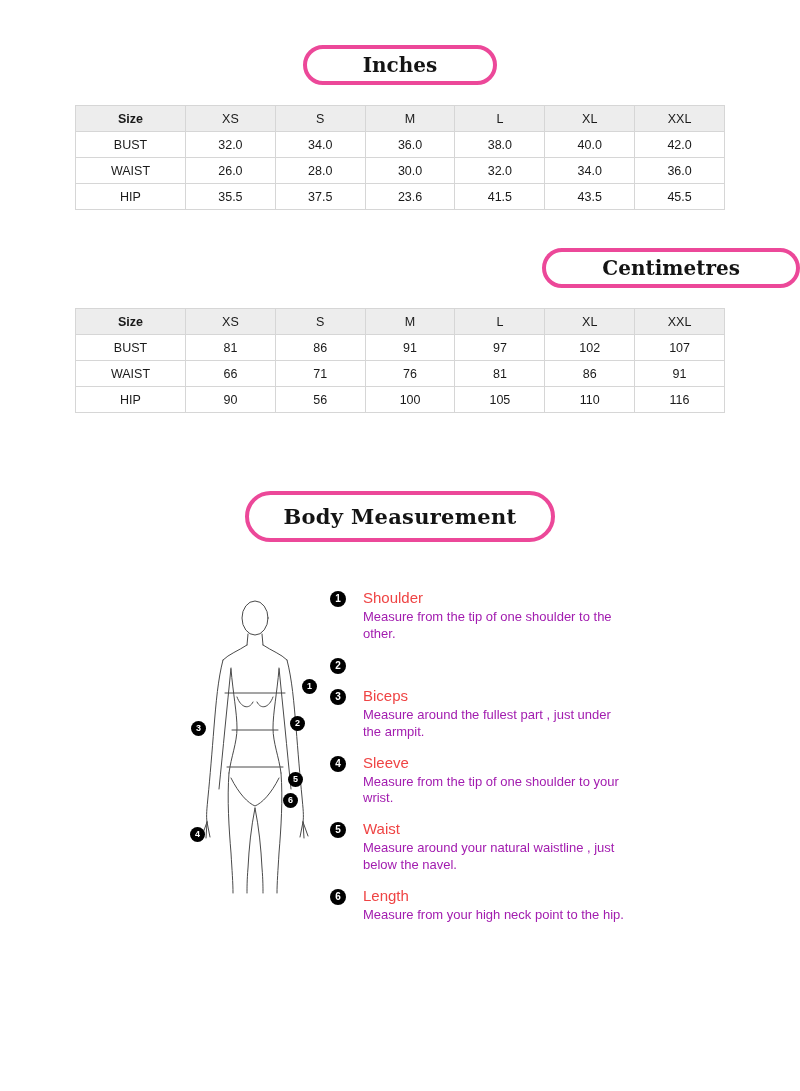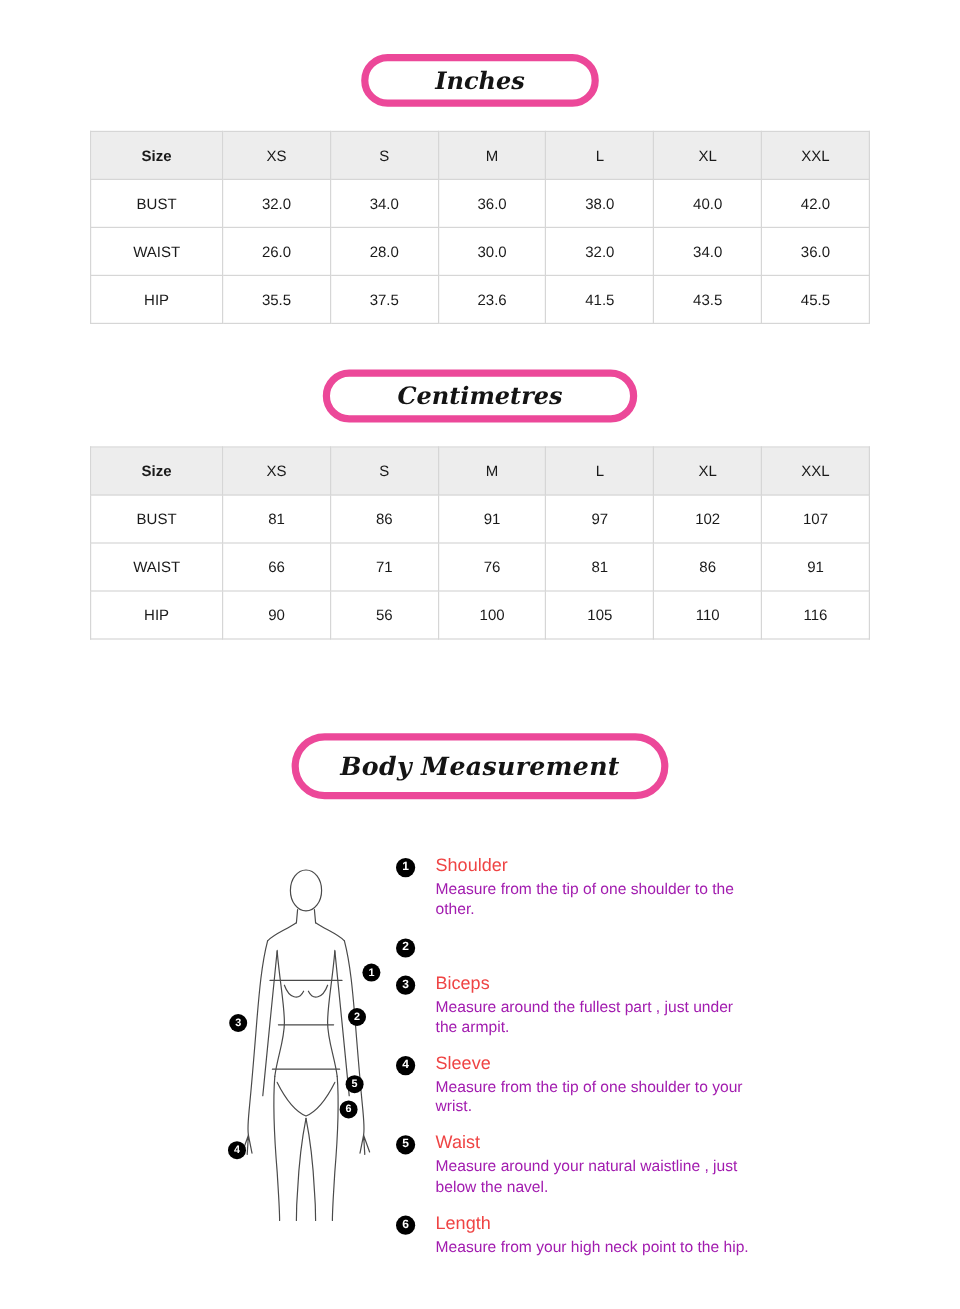--- a/index.html
+++ b/index.html
@@ -11,50 +11,49 @@
     font-family: "Liberation Sans", sans-serif;
     color: #111;
     overflow: hidden;
   }
   .page { width: 800px; height: 1091px; position: relative; padding-top: 45px; }
 
   
   .pill-wrap { text-align: center; }
   .section-pill {
     display: inline-block;
-    border: 6px solid #ec4899;
+    border: 4px solid #ec4899;
     border-radius: 999px;
     padding: 4px 56px;
     font-family: "DejaVu Serif", serif;
     font-weight: 700;
     font-size: 20px;
     color: #141414;
     background: #fff;
-    font-style: italic;
   }
   .section-pill.large {
     font-size: 21px;
     padding: 9px 34px;
     letter-spacing: 0.3px;
   }
-  .mt-cm  { margin-top: 38px; }
+  .mt-cm  { margin-top: 38px; text-align: right; }
   .mt-bm  { margin-top: 78px; }
 
   
   table.size-table {
     width: 650px;
     margin: 20px auto 0 auto;
     border-collapse: collapse;
     table-layout: fixed;
     font-size: 12.5px;
     color: #1a1a1a;
   }
   table.size-table th, table.size-table td {
     border: 1px solid #d6d6d6;
-    height: 40px;
+    height: 26px;
     text-align: center;
     vertical-align: middle;
     font-weight: 400;
     background: #fff;
   }
   table.size-table thead th { background: #ededed; }
   table.size-table thead th:first-child { font-weight: 700; }
   table.size-table col.c-size { width: 110px; }
 
   

